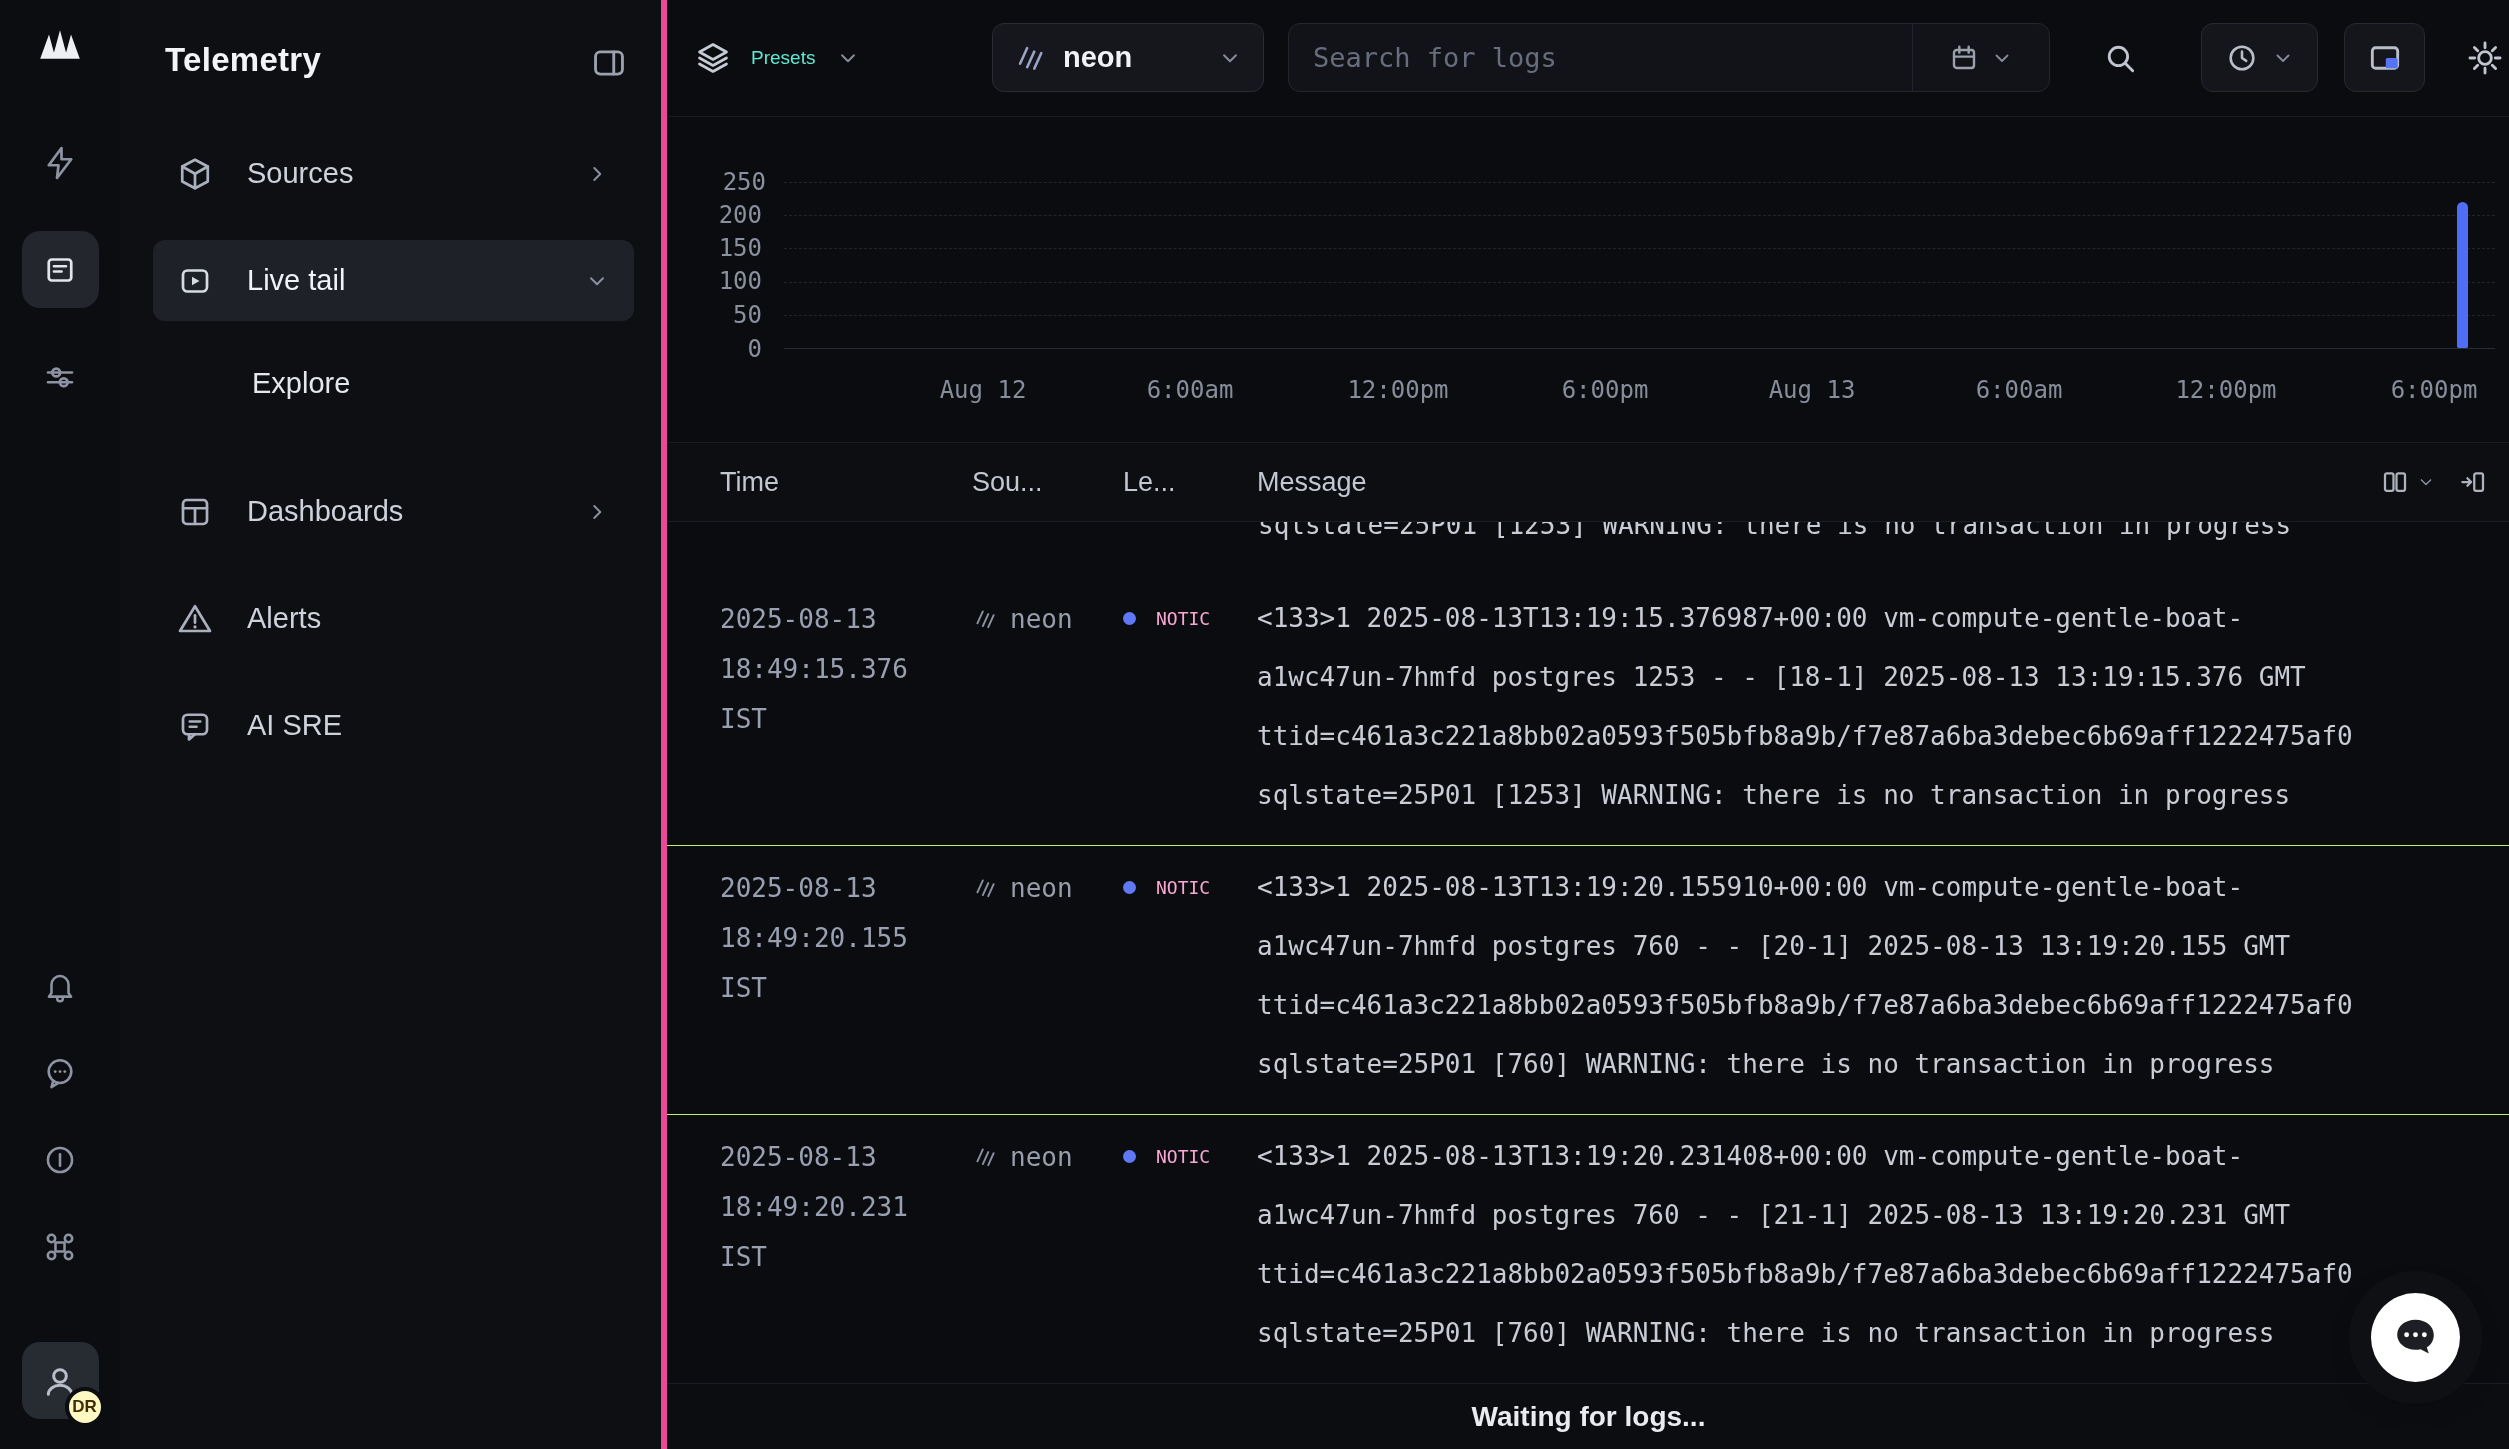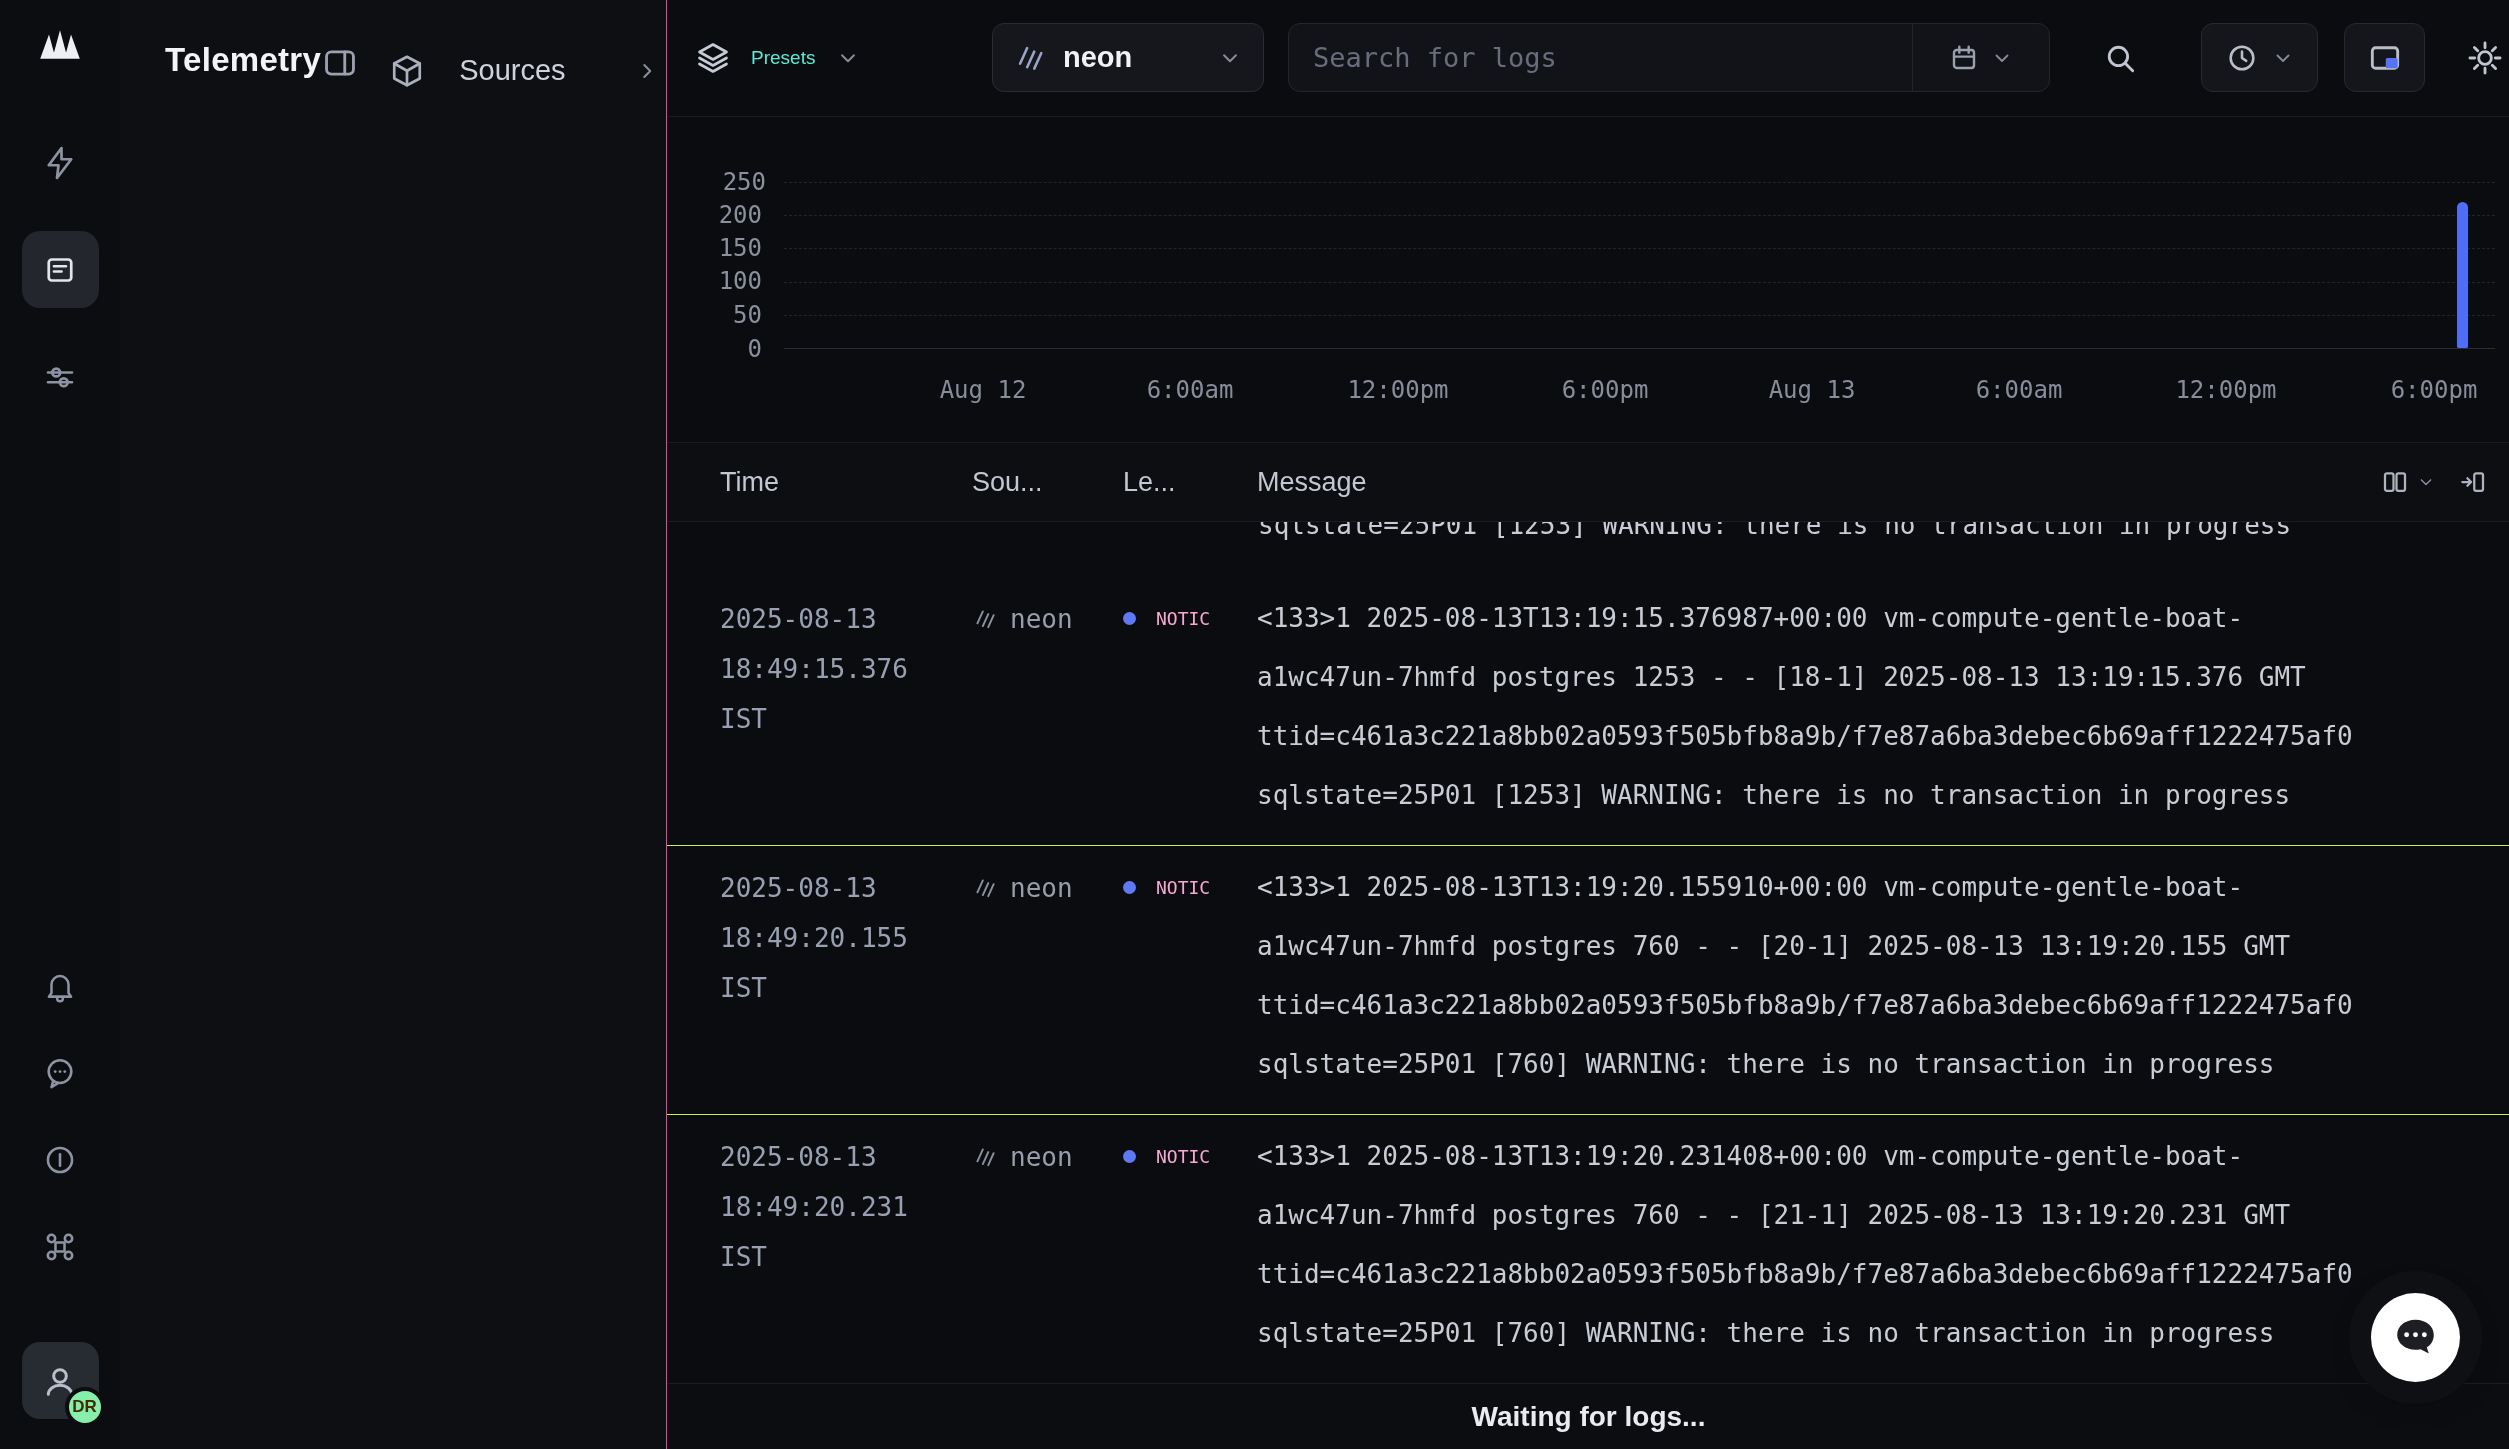--- a/index.html
+++ b/index.html
@@ -20,26 +20,26 @@
         padding:28px 0 30px;box-sizing:border-box;flex:none}
   .rail-logo{color:#edeff4;margin-bottom:63px}
   .rail-btn{width:77px;height:77px;border-radius:18px;display:flex;align-items:center;justify-content:center;
             margin-bottom:30px;color:#8d93a3}
   .rail-btn.active{background:#24262d;color:#e2e5ec}
   .rail-spacer{flex:1}
   .rail-ic{width:51px;height:51px;display:flex;align-items:center;justify-content:center;margin-bottom:36px;color:#8d93a3}
   .avatar{position:relative;width:77px;height:77px;border-radius:18px;background:#272b32;margin-top:34px;
           display:flex;align-items:center;justify-content:center;color:#b9bfca}
   .badge{position:absolute;right:-6px;bottom:-8px;width:40px;height:40px;border-radius:50%;
-         background:#86efac;color:#402c05;font-size:17px;font-weight:700;
+         background:#fef9c3;color:#402c05;font-size:17px;font-weight:700;
          display:flex;align-items:center;justify-content:center;border:4px solid #0c0d11;box-sizing:border-box}
 
   
-  .sidebar{width:547px;background:#0e0f13;border-right:1px solid #ec4899;flex:none;
-           padding:30px 27px 0 33px;box-sizing:border-box;display:flex;flex-direction:row}
+  .sidebar{width:547px;background:#0e0f13;border-right:6px solid #ec4899;flex:none;
+           padding:30px 27px 0 33px;box-sizing:border-box;display:flex;flex-direction:column}
   .sb-head{height:103px;display:flex;align-items:flex-start;justify-content:space-between;padding:8px 6px 0 12px;box-sizing:border-box}
   .sb-title{font-size:33px;font-weight:700;color:#f2f4f7;letter-spacing:0.3px;line-height:44px}
   .sb-collapse{color:#9ba1af;margin-top:6px}
   .sb-item{height:81px;border-radius:12px;display:flex;align-items:center;padding:0 24px;gap:34px;
            color:#ced2db;font-size:29px;margin-bottom:26px;box-sizing:border-box}
   .sb-item.active{background:#1e2128;color:#f1f3f7;font-weight:500}
   .sb-item .grow{flex:1}
   .sb-item .sbic{color:#aab0bd;display:flex}
   .sb-item.active .sbic{color:#d6dae2}
   .sb-chev{color:#8b91a0;display:flex}

